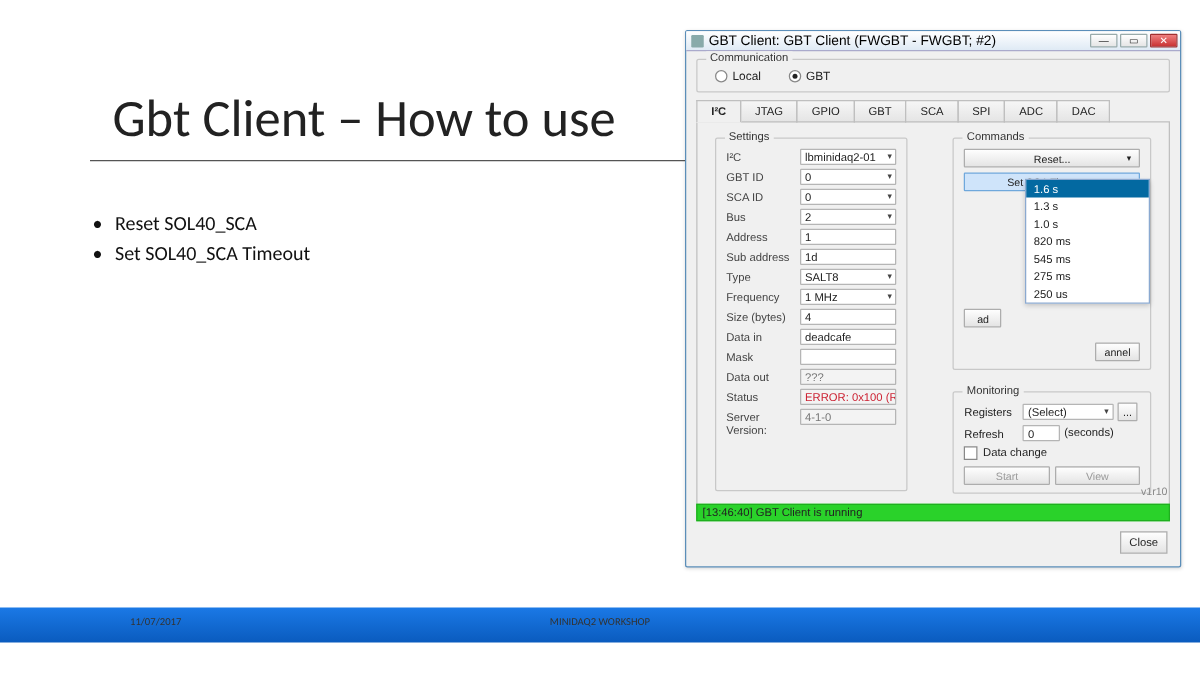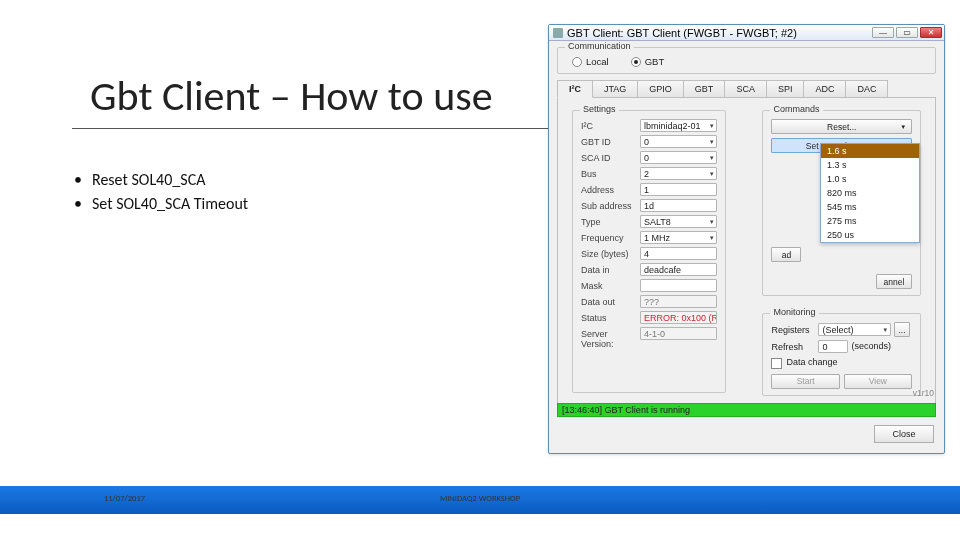--- a/index.html
+++ b/index.html
@@ -52,26 +52,26 @@
   .field.err { color:#C23; }
 
   .btnrow { display:flex; gap:4px; }
   .btn { flex:1; height:15px; border:1px solid #ADADAD; border-radius:1px; background:linear-gradient(#FEFEFE,#E4E4E4); font-size:8.5px; display:flex; align-items:center; justify-content:center; position:relative; }
   .btn .caret { position:absolute; right:6px; font-size:7px; }
   .btn.disabled { color:#9a9a9a; }
   .btn-sm { width:16px; flex:none; }
 
   .dropdown { position:absolute; right:0; top:32px; width:100px; border:1px solid #8BA9D0; background:#fff; z-index:6; box-shadow:0 2px 4px rgba(0,0,0,.2); }
   .dropdown .opt{ padding:2px 6px; font-size:9px; }
-  .dropdown .opt.sel{ background:#a16207; color:#fff; }
+  .dropdown .opt.sel{ background:#0369a1; color:#fff; }
 
   .chk { width:11px; height:11px; border:1px solid #888; background:#fff; display:inline-block; margin-right:4px; vertical-align:middle; }
 
   .statusbar { position:absolute; left:8px; right:8px; bottom:36px; height:14px; background:#2AD22A; border:1px solid #1FAF1F; font-size:9px; padding: 0 4px; line-height:12px; }
-  .closebtn { position:absolute; right:10px; bottom:10px; width:60px; height:18px; border:1px solid #ADADAD; background:linear-gradient(#FEFEFE,#E4E4E4); font-size:9px; display:flex; align-items:center; justify-content:center; }
+  .closebtn { position:absolute; right:10px; bottom:10px; width:38px; height:18px; border:1px solid #ADADAD; background:linear-gradient(#FEFEFE,#E4E4E4); font-size:9px; display:flex; align-items:center; justify-content:center; }
   .version { position:absolute; right:10px; bottom:55px; font-size:8.5px; color:#888; }
 </style>
 </head>
 <body>
 
 <div class="slide-title">Gbt Client – How to use</div>
 <div class="slide-title-underline"></div>
 
 <div class="content">
   <ul>

